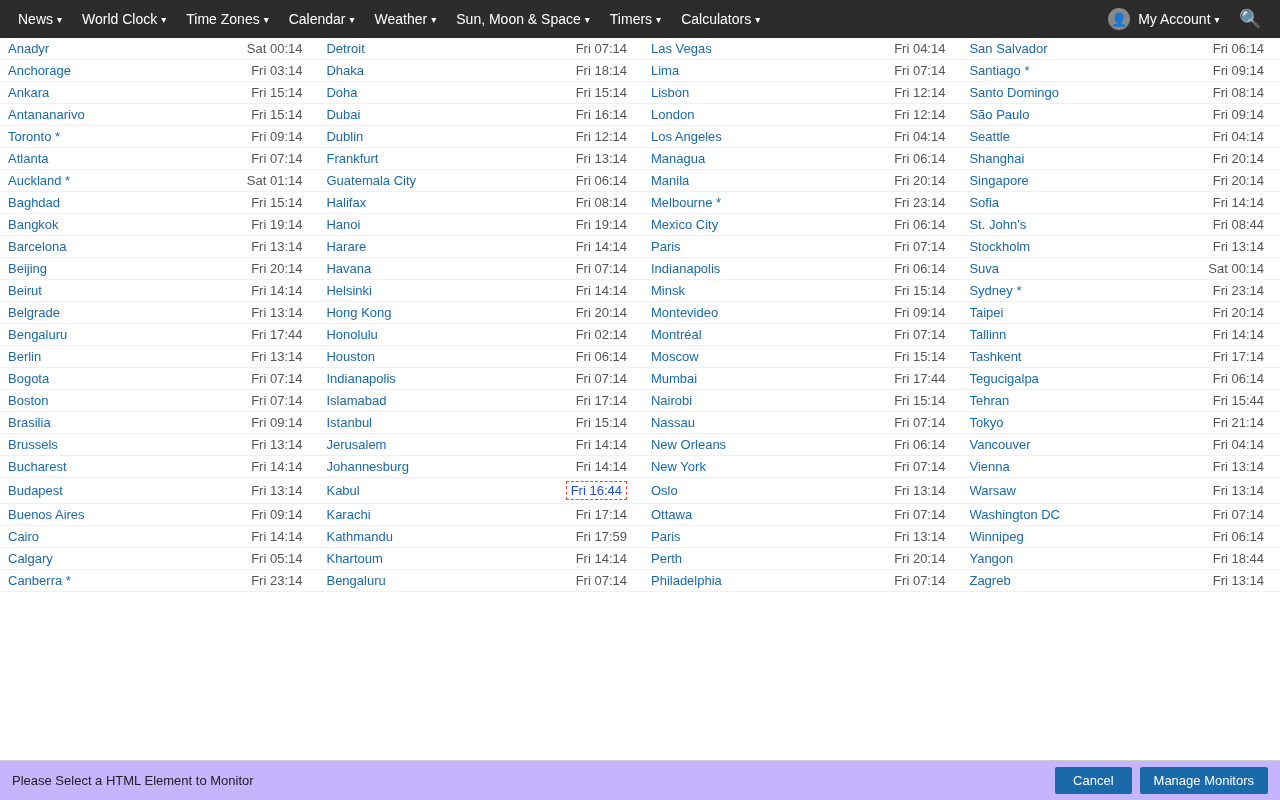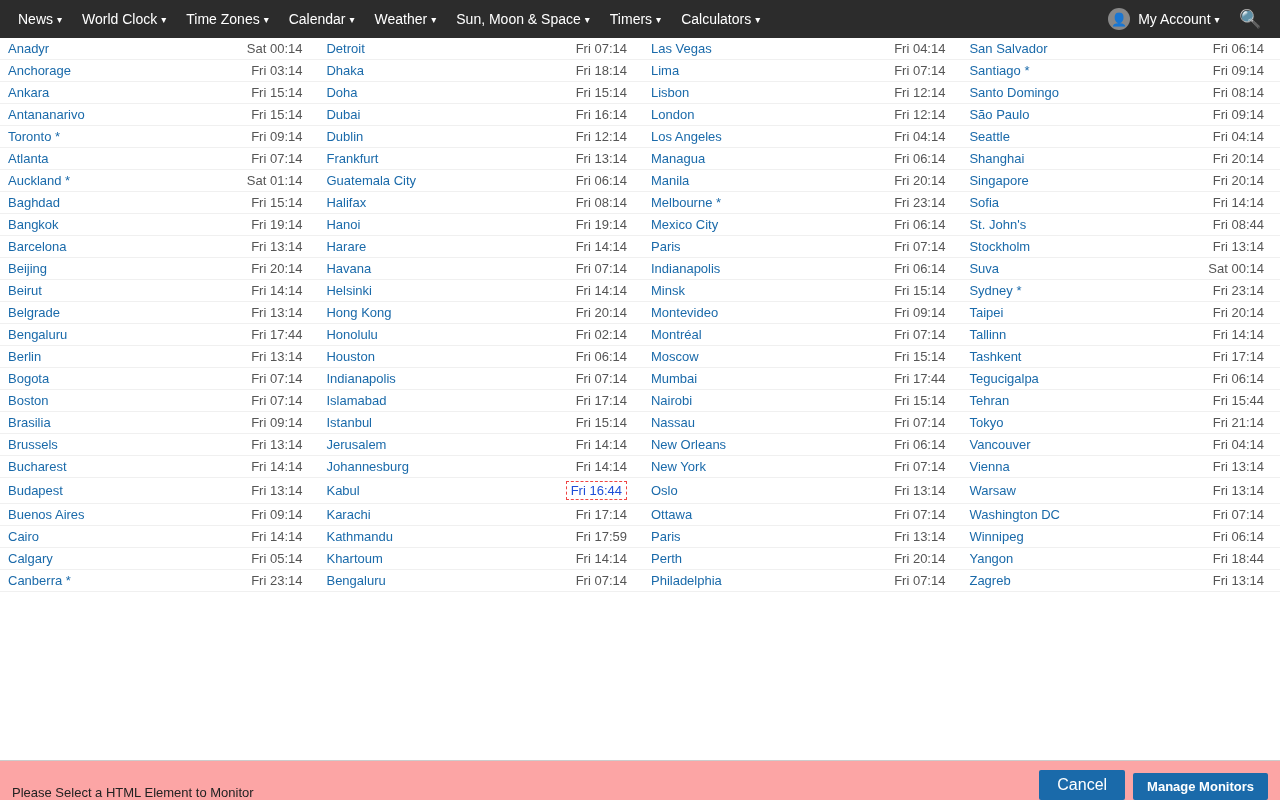--- a/index.html
+++ b/index.html
@@ -56,50 +56,49 @@
       color: #1d4ed8;
     }
 
     
     .bottom-bar {
       position: fixed;
       bottom: 0;
       left: 0;
       right: 0;
       height: 40px;
-      background: #fca5a5;
+      background: #c4b5fd;
       border-top: 1px solid #ccc;
       display: flex;
-      align-items: flex-end;
+      align-items: center;
       padding: 0 12px;
       gap: 8px;
     }
     .bottom-bar .message {
       flex: 1;
       font-size: 13px;
       color: #222;
     }
     .btn-cancel {
       background: #1a6aaa;
       color: #fff;
       border: none;
       padding: 6px 18px;
       cursor: pointer;
-      font-size: 16px;
+      font-size: 13px;
       border-radius: 2px;
     }
     .btn-manage {
       background: #1a6aaa;
       color: #fff;
       border: none;
       padding: 6px 14px;
       cursor: pointer;
       font-size: 13px;
       border-radius: 2px;
-      font-weight: bold;
     }
     .account-icon {
       width: 22px;
       height: 22px;
       border-radius: 50%;
       background: #888;
       display: inline-flex;
       align-items: center;
       justify-content: center;
       color: #fff;

